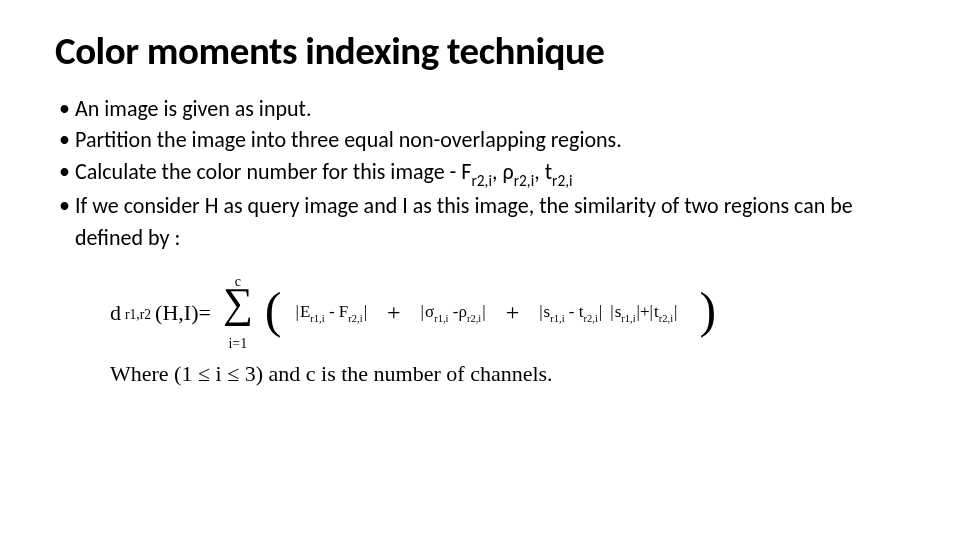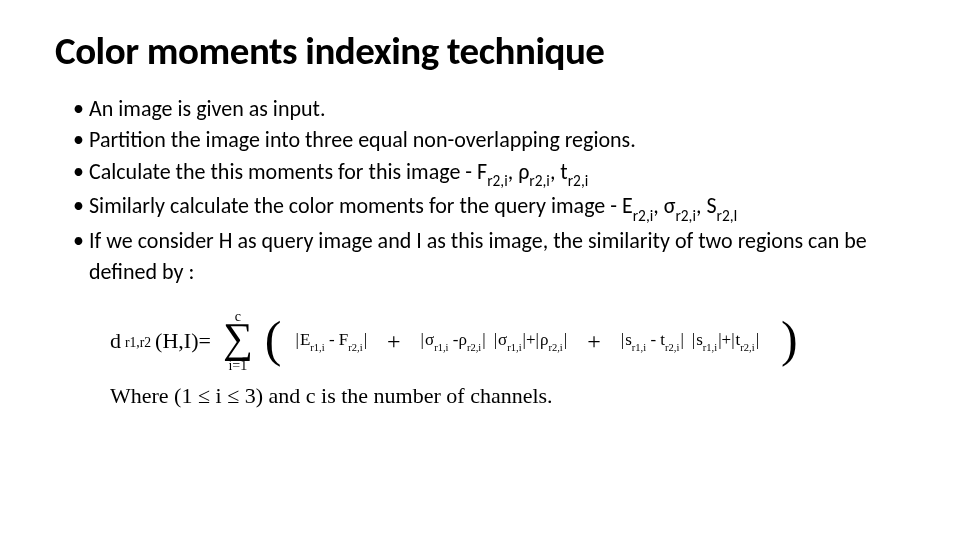--- a/index.html
+++ b/index.html
@@ -21,21 +21,21 @@
   .title {
     font-size: 39px;
     font-weight: 700;
     line-height: 1.1;
     margin: 0 0 20px 0;
     letter-spacing: -0.5px;
   }
   ul.bullets {
     list-style: none;
     padding: 0;
-    margin: 18px;
+    margin: 4px;
     font-size: 22px;
     line-height: 1.43;
   }
   ul.bullets > li {
     position: relative;
     padding-left: 16px;
     margin: 0;
   }
   ul.bullets > li::before {
     content: "•";
@@ -75,21 +75,21 @@
   .big-sigma .top {
     font-size: 14px;
     margin-bottom: -2px;
   }
   .big-sigma .mid {
     font-size: 42px;
     line-height: 0.8;
   }
   .big-sigma .bot {
     font-size: 14px;
-    margin-top: 4px;
+    margin-top: 16px;
   }
   .paren-tall {
     font-size: 50px;
     line-height: 0.7;
     position: relative;
     top: -2px;
   }
   .frac {
     display: inline-flex;
     flex-direction: row;
@@ -130,24 +130,21 @@
 <body>
 
 <div class="slide">
 
   <h1 class="title">Color moments indexing technique</h1>
 
   <ul class="bullets">
     <li>An image is given as input.</li>
     <li>Partition the image into three equal non-overlapping regions.</li>
     <li>
-      <span>Calculate the this moments for this image - F</span><span class="sub">r2,i</span><span>,  ρ</span><span class="sub">r2,i</span><span>, t</span><span class="sub">r2,i</span>
-    </li>
-    <li>
-      <span>Similarly calculate the color moments for the query image - E</span><span class="sub">r2,i</span><span>, σ</span><span class="sub">r2,i</span><span>, S</span><span class="sub">r2,I</span>
+      <span>Calculate the color number for this image - F</span><span class="sub">r2,i</span><span>,  ρ</span><span class="sub">r2,i</span><span>, t</span><span class="sub">r2,i</span>
     </li>
     <li>If we consider H as query image and I as this image, the similarity of two regions can be defined by :</li>
   </ul>
 
   <div class="formula-block">
     <div class="formula-row">
       <span class="dsum-lead">
         <span>d</span>
           <span class="fsub">r1,r2</span>
           <span>(H,I)=</span>
@@ -168,23 +165,20 @@
         <span class="bar"></span>
       </span>
 
       <span class="plus">+</span>
 
       <span class="frac">
         <span class="num">
           <span class="abs"><span>σ</span><span class="fsub">r1,i</span> -<span>ρ</span><span class="fsub">r2,i</span></span>
         </span>
         <span class="bar"></span>
-        <span class="den">
-          <span class="abs"><span>σ</span><span class="fsub">r1,i</span></span>+<span class="abs"><span>ρ</span><span class="fsub">r2,i</span></span>
-        </span>
       </span>
 
       <span class="plus">+</span>
 
       <span class="frac">
         <span class="num">
           <span class="abs"><span>s</span><span class="fsub">r1,i</span> - <span>t</span><span class="fsub">r2,i</span></span>
         </span>
         <span class="bar"></span>
         <span class="den">

